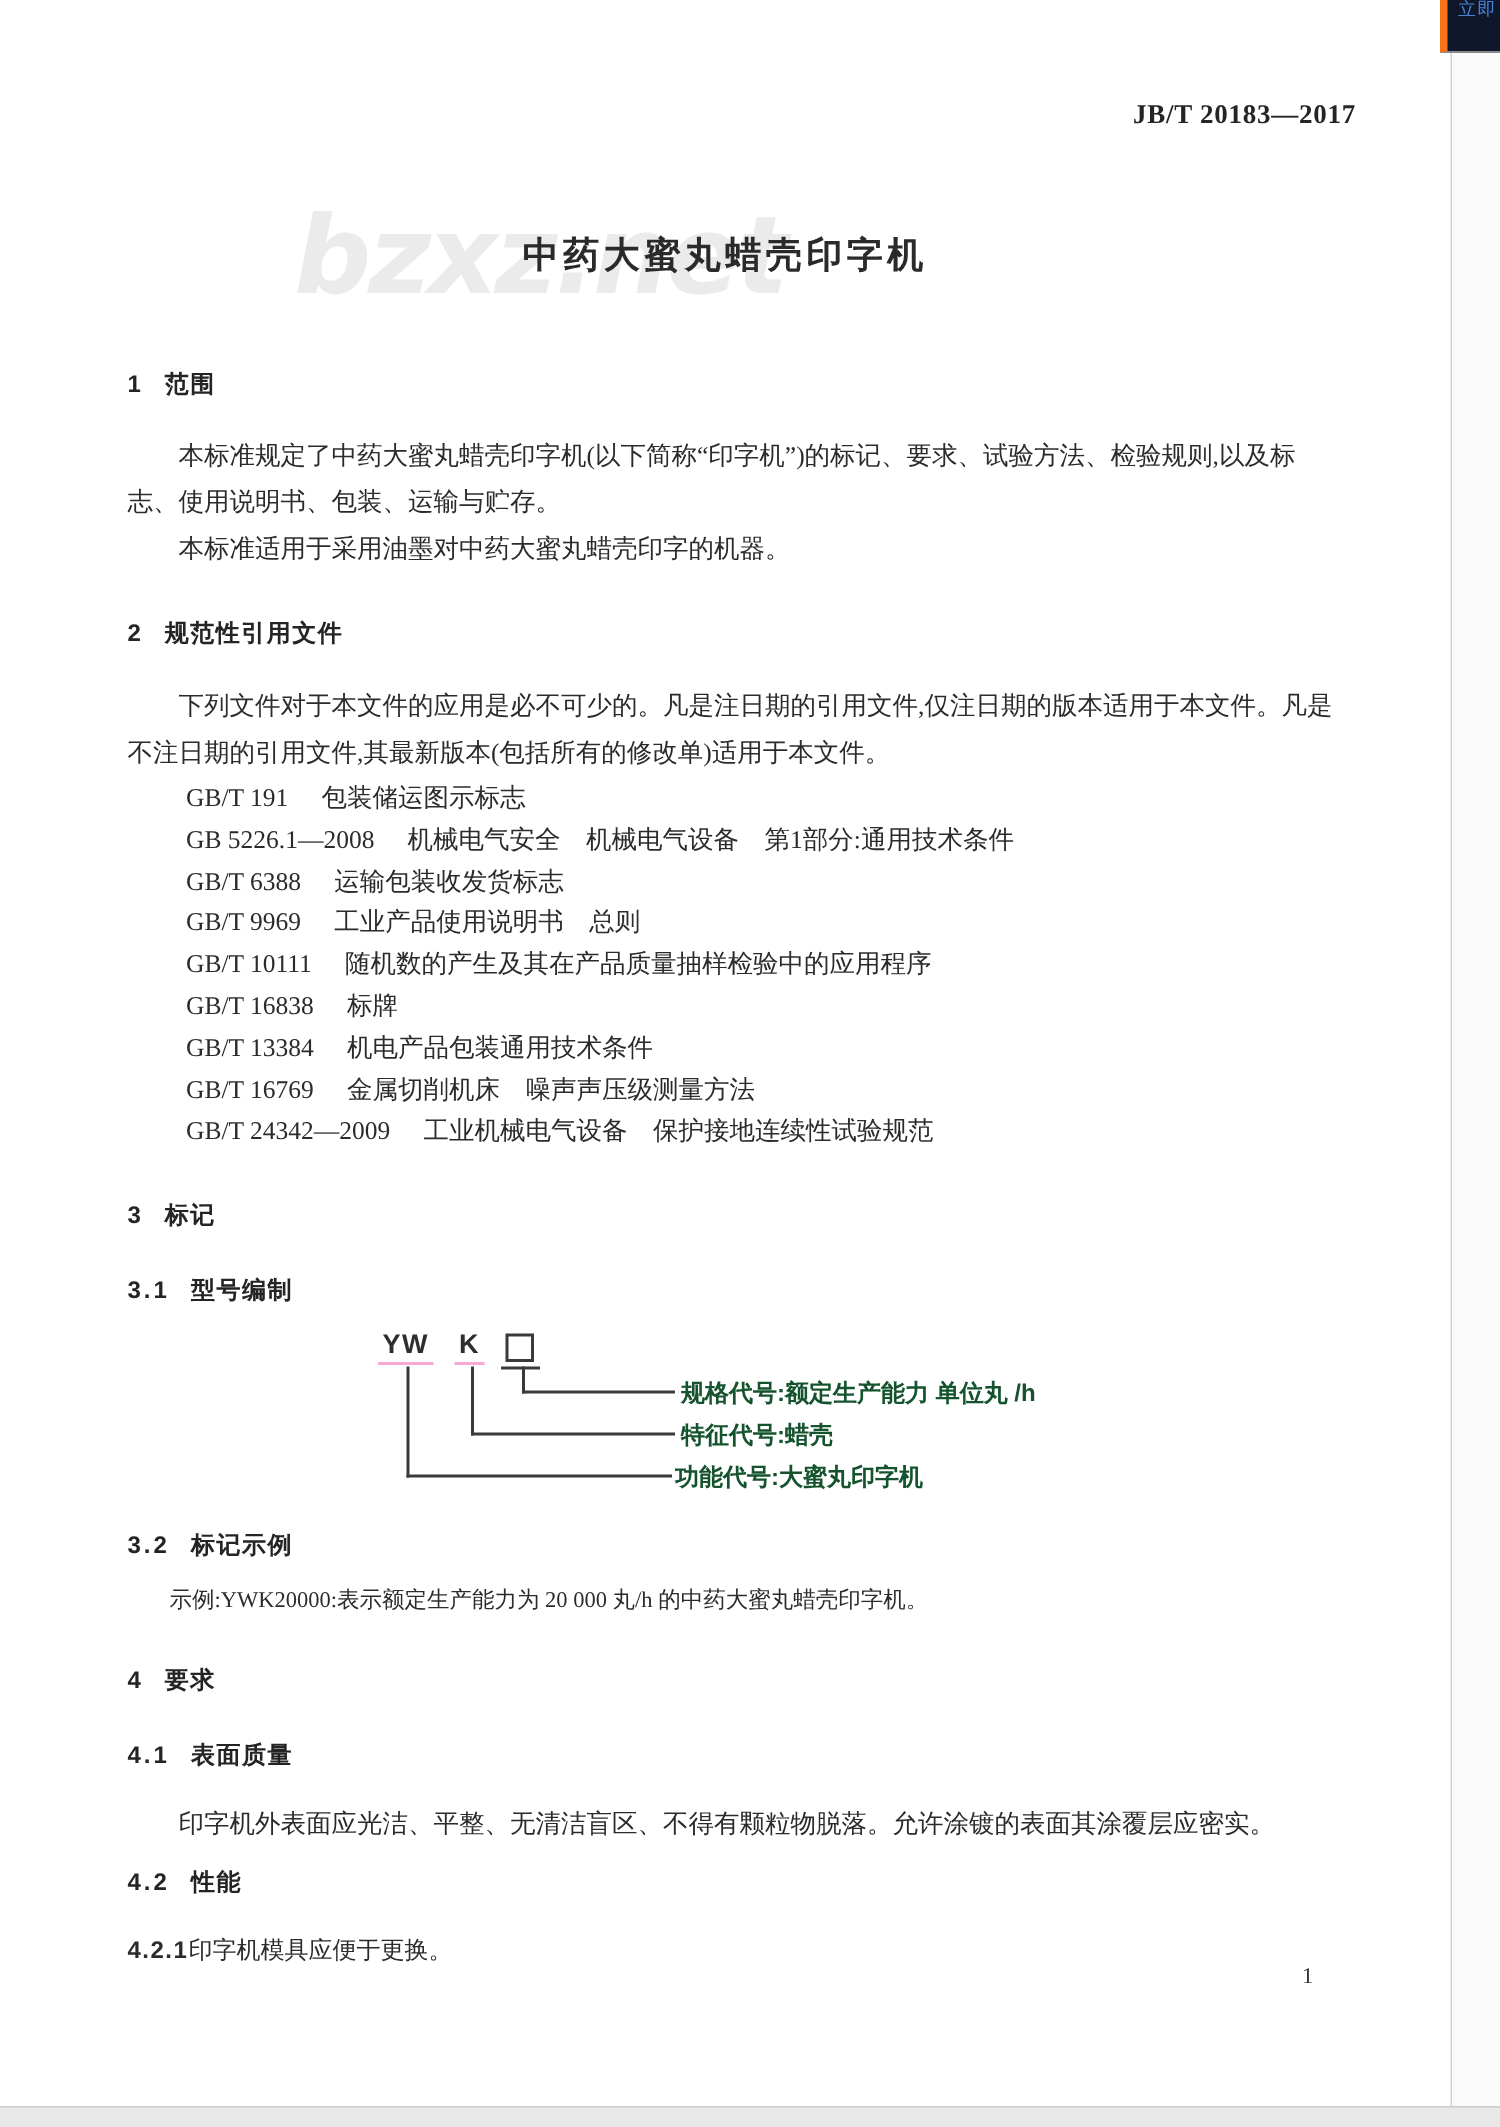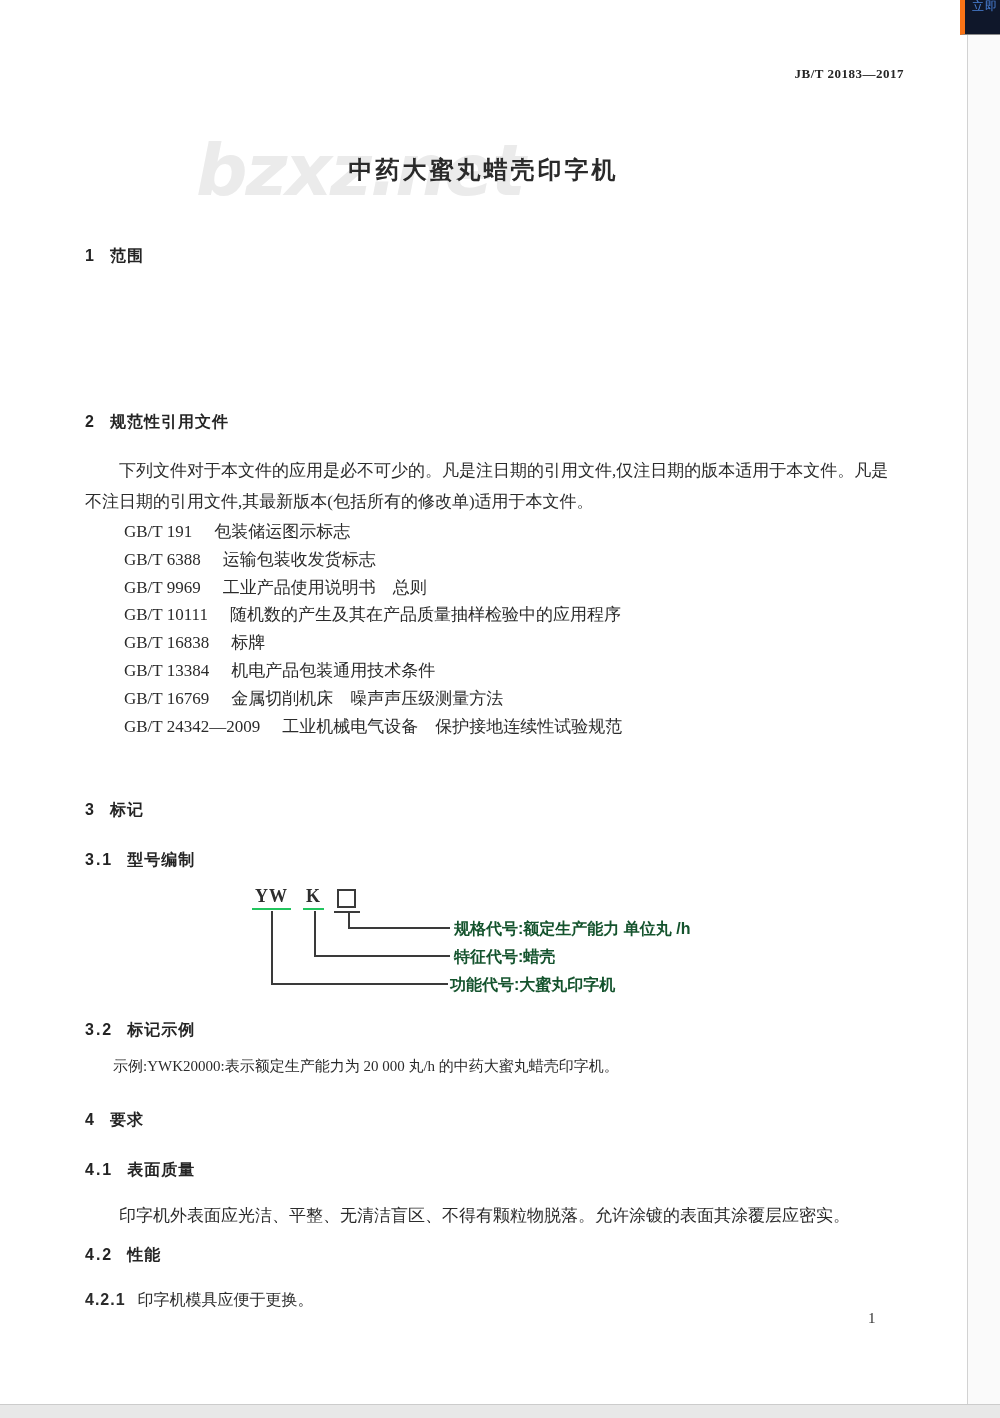--- a/index.html
+++ b/index.html
@@ -28,21 +28,21 @@
     z-index:9;overflow:hidden;cursor:pointer;
   }
   .overlay-btn .lbl{
     position:absolute;left:7px;top:-2px;
     font-family:"Liberation Sans", sans-serif;
     font-size:12px;color:#4a82d9;letter-spacing:1px;white-space:nowrap;
   }
   .header-code{
     position:absolute;top:66px;right:63px;
     font-family:"Liberation Serif", serif;
-    font-weight:bold;font-size:13px;letter-spacing:0.5px;color:#252525;margin-left:14px;
+    font-weight:bold;font-size:18px;letter-spacing:0.5px;color:#252525;margin-left:14px;
   }
   .watermark{
     position:absolute;left:196px;top:128px;
     font-family:"DejaVu Sans", sans-serif;
     font-weight:bold;font-size:72px;letter-spacing:-2px;
     color:#ebebeb;z-index:0;user-select:none;font-style:italic;
   }
   .doc-title{
     position:absolute;left:0;top:154px;width:967px;text-align:center;
     font-family:"Liberation Sans", sans-serif;
@@ -70,32 +70,32 @@
   .example-line{
     position:absolute;left:113px;top:1057px;width:800px;
     font-size:15px;color:#2b2b2b;z-index:1;
   }
   .clause-line{
     position:absolute;left:85px;top:1290px;width:800px;
     font-size:16px;z-index:1;
   }
   .clause-line .num{
     font-family:"Liberation Sans", sans-serif;font-weight:bold;
-    margin-right:12px;letter-spacing:1px;
+    letter-spacing:1px;
   }
   .page-number{
     position:absolute;left:868px;top:1310px;
     font-size:15px;color:#333;z-index:1;
   }
   
   .diagram{position:absolute;left:0;top:0;width:967px;height:0;z-index:1;}
   .diagram .code{
-    position:absolute;font-family:Liberation Serif, serif;
+    position:absolute;font-family:Liberation Sans, sans-serif;
     font-weight:bold;font-size:18px;color:#2e2e2e;
-    border-bottom:2px solid #22c55e;padding:0 3px 1px 3px;letter-spacing:1px;
+    border-bottom:2px solid #f9a8d4;padding:0 3px 1px 3px;letter-spacing:1px;
   }
   .diagram .code-yw{left:252px;top:886px;}
   .diagram .code-k{left:303px;top:886px;}
   .diagram .spec-box{
     position:absolute;left:337px;top:889px;width:15px;height:15px;
     border:2px solid #3a3a3a;background:#fff;
   }
   .diagram .spec-underline{position:absolute;left:334px;top:911px;width:26px;height:2px;background:#3a3a3a;}
   .diagram .vline{position:absolute;width:2px;background:#3a3a3a;}
   .diagram .hline{position:absolute;height:2px;background:#3a3a3a;}
@@ -111,30 +111,35 @@
 
   <div class="header-code">JB/T 20183—2017</div>
 
   <div class="watermark">bzxz.net</div>
 
   <div class="doc-title">中药大蜜丸蜡壳印字机</div>
 
   <div class="heading" style="top:246px">
     <span class="num">1</span><span>范围</span>
   </div>
+  <div class="bodyblock" style="top:288px">
+    <p>本标准规定了中药大蜜丸蜡壳印字机(以下简称“印字机”)的标记、要求、试验方法、检验规则,以及标志、使用说明书、包装、运输与贮存。</p>
+    <p>本标准适用于采用油墨对中药大蜜丸蜡壳印字的机器。</p>
+  </div>
 
   <div class="heading" style="top:412px">
     <span class="num">2</span><span>规范性引用文件</span>
   </div>
   <div class="bodyblock" style="top:455px">
     <p>下列文件对于本文件的应用是必不可少的。凡是注日期的引用文件,仅注日期的版本适用于本文件。凡是不注日期的引用文件,其最新版本(包括所有的修改单)适用于本文件。</p>
   </div>
 
   <div class="ref-list">
     <div class="ref-row"><span>GB/T 191</span><span class="ref-title">包装储运图示标志</span></div>
+    <div class="ref-row"><span>GB 5226.1—2008</span><span class="ref-title">机械电气安全　机械电气设备　第1部分:通用技术条件</span></div>
     <div class="ref-row"><span>GB/T 6388</span><span class="ref-title">运输包装收发货标志</span></div>
     <div class="ref-row"><span>GB/T 9969</span><span class="ref-title">工业产品使用说明书　总则</span></div>
     <div class="ref-row"><span>GB/T 10111</span><span class="ref-title">随机数的产生及其在产品质量抽样检验中的应用程序</span></div>
     <div class="ref-row"><span>GB/T 16838</span><span class="ref-title">标牌</span></div>
     <div class="ref-row"><span>GB/T 13384</span><span class="ref-title">机电产品包装通用技术条件</span></div>
     <div class="ref-row"><span>GB/T 16769</span><span class="ref-title">金属切削机床　噪声声压级测量方法</span></div>
     <div class="ref-row"><span>GB/T 24342—2009</span><span class="ref-title">工业机械电气设备　保护接地连续性试验规范</span></div>
   </div>
 
   <div class="heading" style="top:800px">

